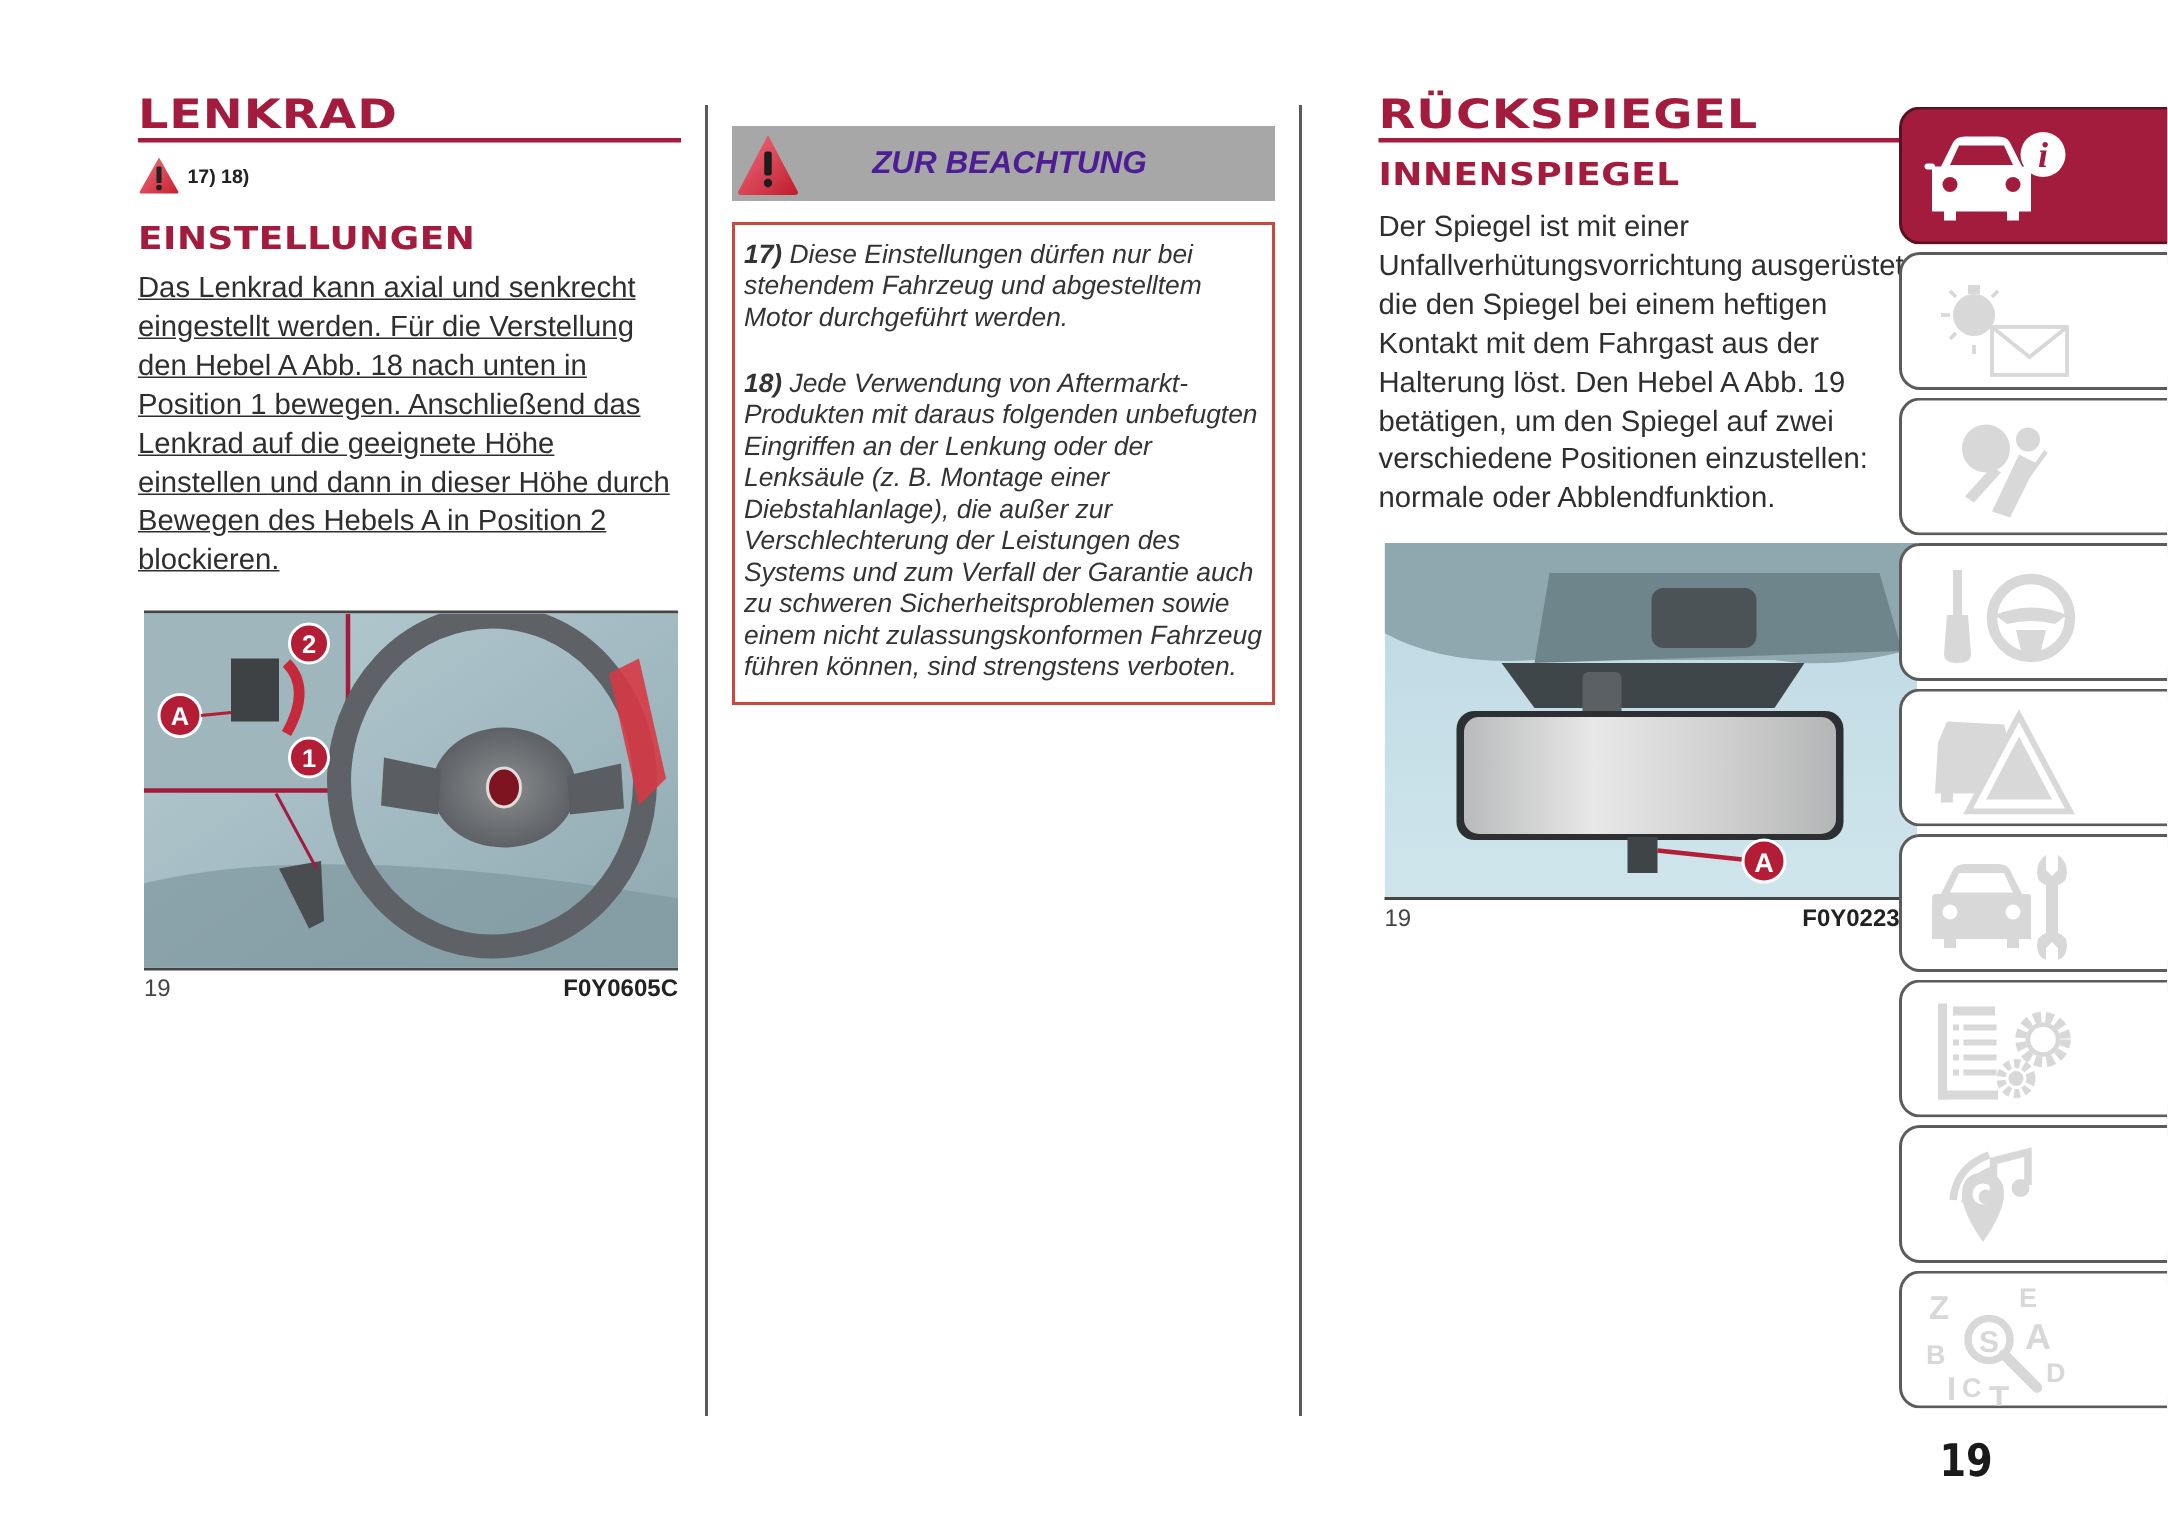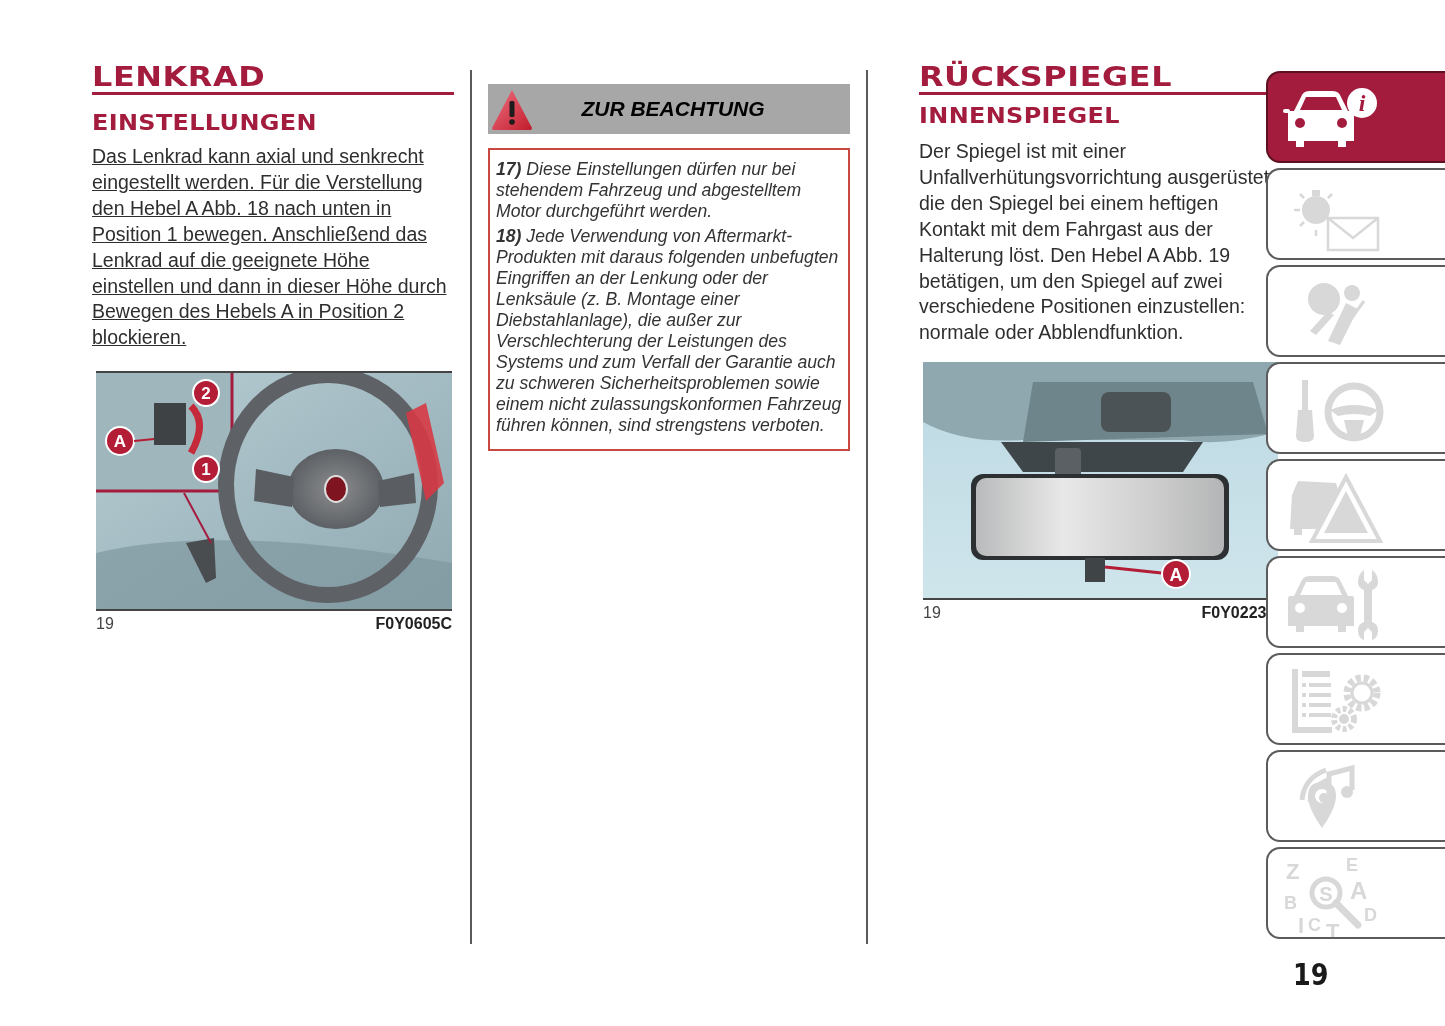--- a/index.html
+++ b/index.html
@@ -37,27 +37,27 @@
     .figure .img { position: relative; width: 100%; overflow: hidden; border-top: 2px solid #444; border-bottom: 2px solid #444; }
     .fig-caption { display: flex; justify-content: space-between; align-items: baseline; margin-top: 4px; }
     .fig-num { font-size: 16px; color: #444; }
     .fig-code { font-size: 16px; font-weight: bold; color: #222; }
 
     .warn-banner {
       position: relative; width: 362px; height: 50px; background: #a7a7a7;
       display: flex; align-items: center;
     }
     .warn-banner .tri { position: absolute; left: 2px; top: 4px; width: 44px; height: 44px; }
-    .warn-banner .title { width: 100%; text-align: center; font-size: 21px; font-weight: bold; font-style: italic; color: #000000; padding-left: 8px; }
+    .warn-banner .title { width: 100%; text-align: center; font-size: 21px; font-weight: bold; font-style: italic; color: #4c1d95; padding-left: 8px; }
 
     .warn-box {
       margin-top: 14px; border: 2px solid #c9483f; padding: 9px 6px 13px 6px;
       font-size: 17.6px; line-height: 21px; font-style: italic; color: #333;
     }
-    .warn-box p { margin-bottom: 4px; }
+    .warn-box p { margin-bottom: 23px; }
     .warn-box p:last-child { margin-bottom: 0; }
     .warn-box b { font-style: italic; font-weight: bold; }
 
     
     .sidenav { position: absolute; left: 1266px; top: 71px; width: 179px; }
     .tab {
       position: relative; width: 179px; height: 92px; margin-bottom: 5px;
       border: 2px solid #5b5b5b; border-right: none; border-radius: 14px 0 0 14px; background: #fff;
     }
     .tab.active { background: #a31c3e; border-color: #5c1020; }
@@ -70,20 +70,34 @@
 </head>
 <body>
 
 <div class="divider divider-1"></div>
 <div class="divider divider-2"></div>
 
 <section class="col col-left">
   <div class="h1">LENKRAD</div>
   <div class="h1-rule"></div>
 
+  <div class="warn-ref">
+    <svg class="tri" viewBox="0 0 28 26">
+      <defs>
+          <linearGradient id="gt1" x1="0" y1="0" x2="1" y2="1">
+            <stop offset="0" stop-color="#f07080"></stop>
+            <stop offset="1" stop-color="#c8202f"></stop>
+          </linearGradient>
+        </defs>
+      <path d="M14 1 L27 24 Q27 25 26 25 L2 25 Q1 25 1 24 Z" fill="url(#gt1)"></path>
+      <rect x="12.3" y="7" width="3.4" height="11" rx="1" fill="#222"></rect>
+      <circle cx="14" cy="21" r="1.9" fill="#222"></circle>
+    </svg>
+    <span>17) 18)</span>
+  </div>
 
   <div class="h2" style="margin-top:16px;">EINSTELLUNGEN</div>
   <p class="body-text" style="margin-top:9px;text-decoration:underline;">Das Lenkrad kann axial und senkrecht eingestellt werden. Für die Verstellung den Hebel A Abb. 18 nach unten in Position 1 bewegen. Anschließend das Lenkrad auf die geeignete Höhe einstellen und dann in dieser Höhe durch Bewegen des Hebels A in Position 2 blockieren.</p>
 
   <div class="figure" style="margin-top:20px; margin-left:4px; width:356px;">
     <div class="img" style="height:240px;">
       <svg width="356" height="236" viewBox="0 0 356 236">
         <defs>
           <linearGradient id="bg18" x1="0" y1="0" x2="1" y2="1">
               <stop offset="0" stop-color="#b7cdd4"></stop>

